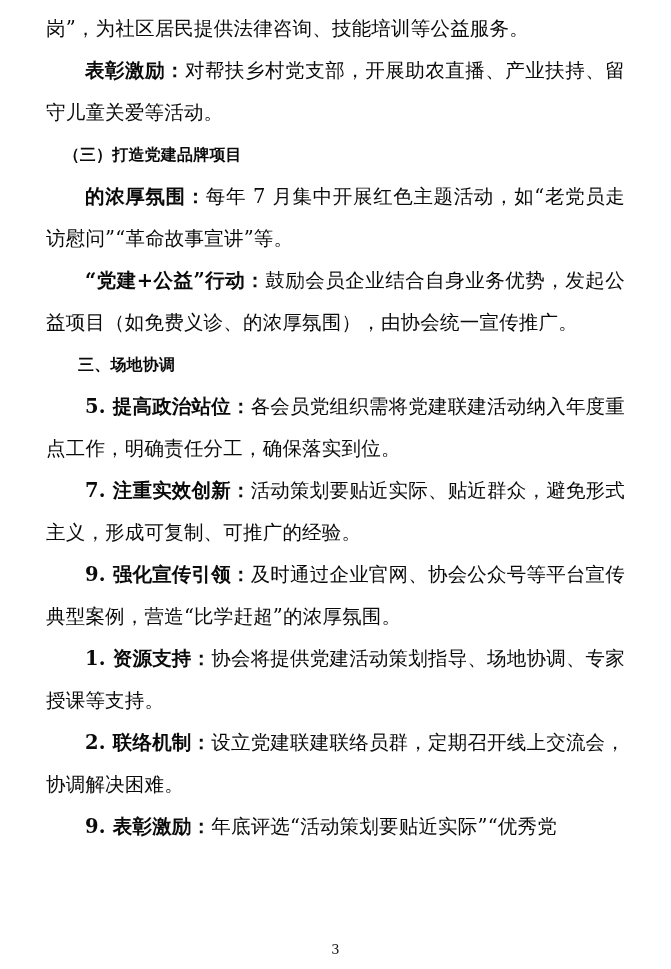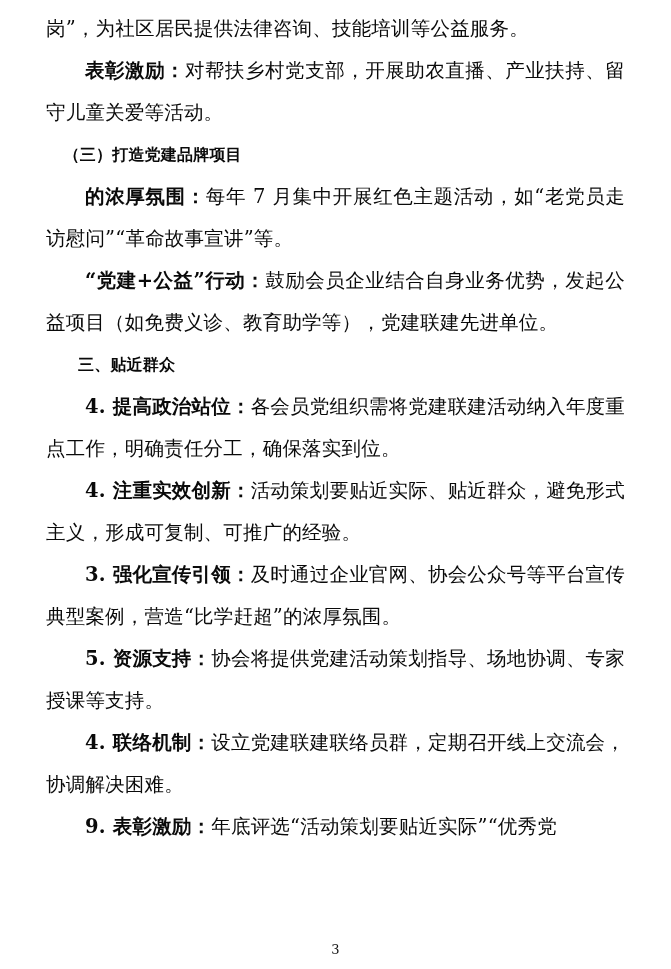--- a/index.html
+++ b/index.html
@@ -62,23 +62,23 @@
 </style>
 </head>
 <body>
 
 <div class="page">
   <div class="doc-body" id="doc-body">
       <p class="para cont"><span>岗”，为社区居民提供法律咨询、技能培训等公益服务。</span></p>
       <p class="para"><span class="run-bold">表彰激励：</span><span>对帮扶乡村党支部，开展助农直播、产业扶持、留守儿童关爱等活动。</span></p>
       <p class="heading lvl2"><span class="run-bold">（三）打造党建品牌项目</span></p>
       <p class="para"><span class="run-bold">的浓厚氛围：</span><span>每年 7 月集中开展红色主题活动，如“老党员走访慰问”“革命故事宣讲”等。</span></p>
-      <p class="para"><span class="run-bold">“党建+公益”行动：</span><span>鼓励会员企业结合自身业务优势，发起公益项目（如免费义诊、教育助学等），党建联建先进单位。</span></p>
-      <p class="heading"><span class="run-bold">三、贴近群众</span></p>
-      <p class="para"><span class="run-bold">4. 提高政治站位：</span><span>各会员党组织需将党建联建活动纳入年度重点工作，明确责任分工，确保落实到位。</span></p>
-      <p class="para"><span class="run-bold">4. 注重实效创新：</span><span>活动策划要贴近实际、贴近群众，避免形式主义，形成可复制、可推广的经验。</span></p>
-      <p class="para"><span class="run-bold">3. 强化宣传引领：</span><span>及时通过企业官网、协会公众号等平台宣传典型案例，营造“比学赶超”的浓厚氛围。</span></p>
-      <p class="para"><span class="run-bold">5. 资源支持：</span><span>协会将提供党建活动策划指导、场地协调、专家授课等支持。</span></p>
-      <p class="para"><span class="run-bold">4. 联络机制：</span><span>设立党建联建联络员群，定期召开线上交流会，协调解决困难。</span></p>
+      <p class="para"><span class="run-bold">“党建+公益”行动：</span><span>鼓励会员企业结合自身业务优势，发起公益项目（如免费义诊、的浓厚氛围），由协会统一宣传推广。</span></p>
+      <p class="heading"><span class="run-bold">三、场地协调</span></p>
+      <p class="para"><span class="run-bold">5. 提高政治站位：</span><span>各会员党组织需将党建联建活动纳入年度重点工作，明确责任分工，确保落实到位。</span></p>
+      <p class="para"><span class="run-bold">7. 注重实效创新：</span><span>活动策划要贴近实际、贴近群众，避免形式主义，形成可复制、可推广的经验。</span></p>
+      <p class="para"><span class="run-bold">9. 强化宣传引领：</span><span>及时通过企业官网、协会公众号等平台宣传典型案例，营造“比学赶超”的浓厚氛围。</span></p>
+      <p class="para"><span class="run-bold">1. 资源支持：</span><span>协会将提供党建活动策划指导、场地协调、专家授课等支持。</span></p>
+      <p class="para"><span class="run-bold">2. 联络机制：</span><span>设立党建联建联络员群，定期召开线上交流会，协调解决困难。</span></p>
       <p class="para"><span class="run-bold">9. 表彰激励：</span><span>年底评选“活动策划要贴近实际”“优秀党</span></p>
     </div>
   <div class="page-number">3</div>
 </div>
 
 </body></html>

